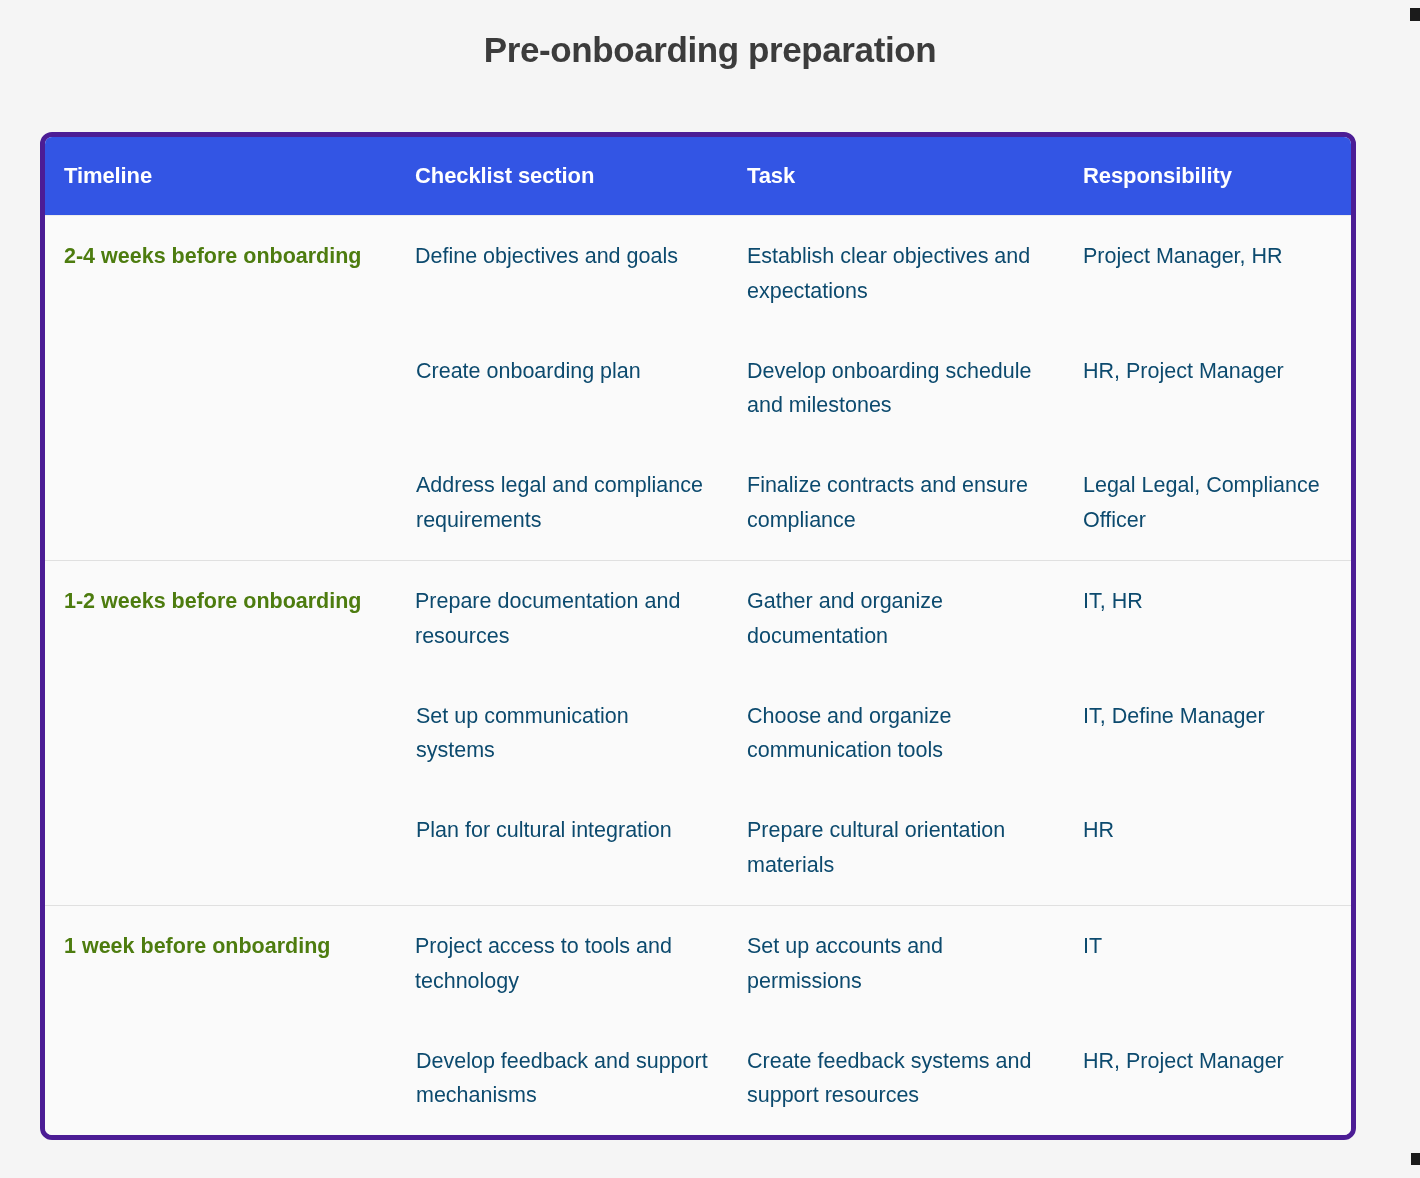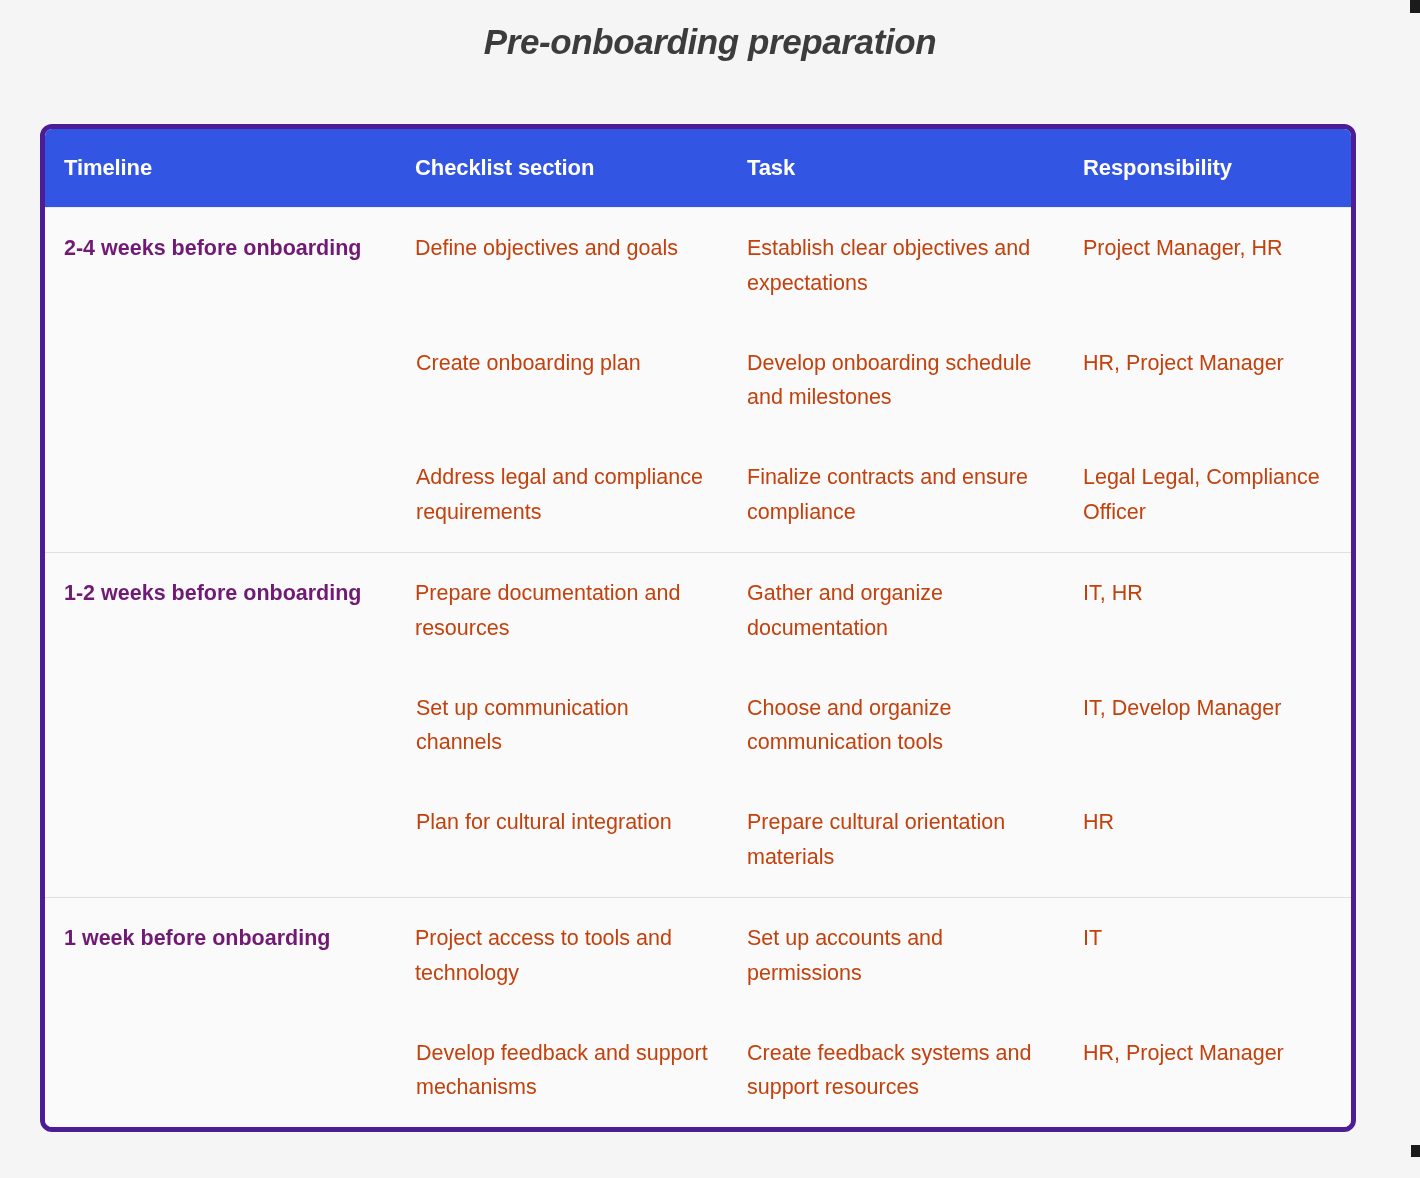--- a/index.html
+++ b/index.html
@@ -23,24 +23,23 @@
     padding: 0;
     position: relative;
   }
 
   .page-title {
     text-align: center;
     font-size: 35px;
     font-weight: bold;
     color: #3c3c3c;
     letter-spacing: -0.4px;
-    margin: 0;
+    margin: 8px;
     padding-top: 21px;
     line-height: 1.2;
-    font-style: italic;
   }
 
   .table-card {
     position: absolute;
     left: 40px;
     top: 124px;
     width: 1316px;
     background: #fafafa;
     border: 5px solid #4c1d95;
     border-radius: 12px;
@@ -67,32 +66,32 @@
     text-align: left;
     padding: 26px 18px 26px 18px;
     letter-spacing: -0.1px;
     vertical-align: middle;
     box-sizing: border-box;
   }
   thead th:first-child { padding-left: 19px; }
 
   tbody td {
     font-size: 21.5px;
-    color: #c2410c;
+    color: #0c4a6e;
     line-height: 1.62;
     padding: 23px 18px 22px 18px;
     vertical-align: top;
     box-sizing: border-box;
     background: #fafafa;
   }
   tbody td:first-child { padding-left: 19px; }
 
   tbody td.timeline-cell {
     font-weight: bold;
-    color: #701a75;
+    color: #4d7c0f;
   }
 
   tbody tr.group-start > td {
     border-top: 1px solid #e0e0e0;
   }
   tbody tr.first-group-start > td {
     border-top: 1px solid #ececec;
   }
 
   .mark-tr, .mark-br {
@@ -144,23 +143,23 @@
             <td>Finalize contracts and ensure compliance</td>
             <td>Legal Legal, Compliance Officer</td>
           </tr>
           <tr class="group-start">
             <td class="timeline-cell" rowspan="3">1-2 weeks before onboarding</td>
             <td>Prepare documentation and resources</td>
             <td>Gather and organize documentation</td>
             <td>IT, HR</td>
           </tr>
           <tr>
-            <td>Set up communication channels</td>
+            <td>Set up communication systems</td>
             <td>Choose and organize communication tools</td>
-            <td>IT, Develop Manager</td>
+            <td>IT, Define Manager</td>
           </tr>
           <tr>
             <td>Plan for cultural integration</td>
             <td>Prepare cultural orientation materials</td>
             <td>HR</td>
           </tr>
           <tr class="group-start">
             <td class="timeline-cell" rowspan="2">1 week before onboarding</td>
             <td>Project access to tools and technology</td>
             <td>Set up accounts and permissions</td>

